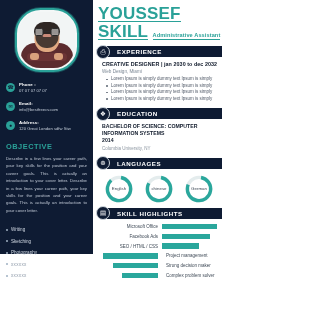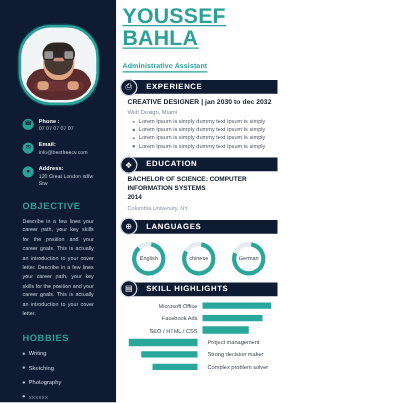--- a/index.html
+++ b/index.html
@@ -6,25 +6,25 @@
   html, body { width:228px; height:322px; }
   body {
     font-family: "Liberation Sans", sans-serif;
     background:#ffffff;
     overflow:hidden;
   }
   .page { position:relative; width:228px; height:322px; display:flex; background:#fff; }
 
   
   .sidebar {
-    width:93px; height:322px;
+    width:93px; height:254px;
     background:#0e1b33;
     position:relative;
     flex:0 0 93px;
-    padding:12px;
+    padding:0;
   }
   .photo-wrap {
     margin:8px auto 0 auto;
     width:64px; height:64px;
     position:relative;
   }
   .photo-frame {
     position:absolute; inset:0;
     border-radius:40% 40% 40% 40% / 40% 40% 40% 40%;
     border:2px solid #2aa198;
@@ -209,21 +209,20 @@
         </div>
       </div>
     </div>
 
     <div class="side-sec">
       <div class="side-h">OBJECTIVE</div>
       <div class="side-p">Describe in a few lines your career path, your key skills for the position and your career goals. This is actually an introduction to your cover letter. Describe in a few lines your career path, your key skills for the position and your career goals. This is actually an introduction to your cover letter.</div>
     </div>
 
     <div class="side-sec" style="margin-top:12px;">
-      <div class="side-h">HOBBIES</div>
       <div class="hob-list">
         <div class="hob-item">
           <span class="hob-dot"></span>
           <span class="hob-txt">Writing</span>
         </div>
         <div class="hob-item">
           <span class="hob-dot"></span>
           <span class="hob-txt">Sketching</span>
         </div>
         <div class="hob-item">
@@ -239,21 +238,21 @@
           <span class="hob-txt ph">xxxxxx</span>
         </div>
       </div>
     </div>
   </aside>
 
   <main class="main">
 
     <div class="name-block">
       <div class="nm">YOUSSEF</div>
-      <div class="nm nm2">BAHLA</div>
+      <div class="nm nm2">SKILL</div>
       <div class="role">Administrative Assistant</div>
     </div>
 
     <section class="sec">
       <div class="sec-bar">
         <div class="sec-badge">⎙</div>
         <div class="t">EXPERIENCE</div>
       </div>
       <div class="sec-body">
         <div class="job-title">CREATIVE DESIGNER | jan 2030 to dec 2032</div>

